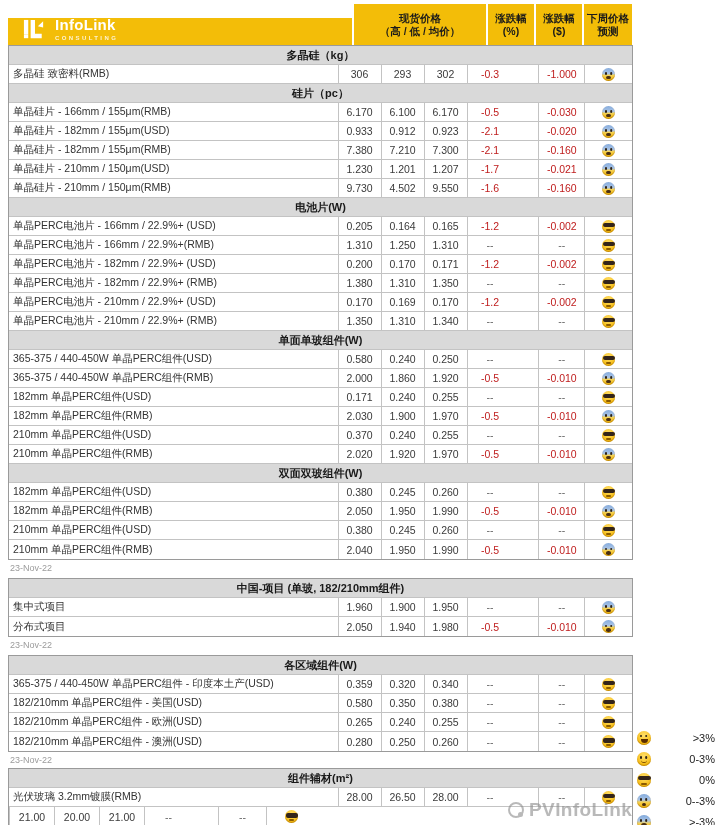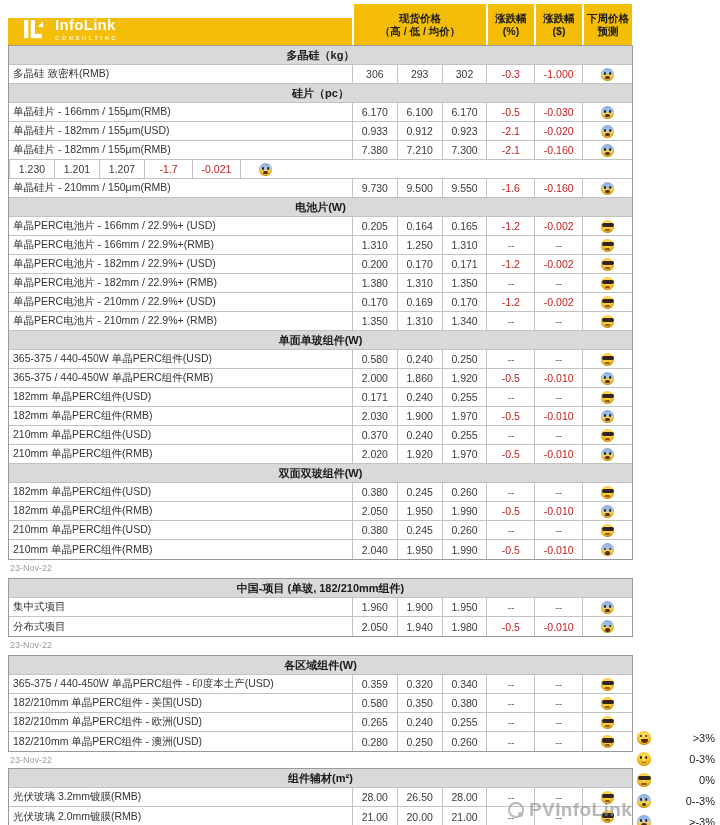--- a/index.html
+++ b/index.html
@@ -29,21 +29,21 @@
   .secbar{box-sizing:border-box;height:19px;line-height:18px;background:#d9d9d9;
           text-align:center;font-weight:bold;font-size:11px;color:#1a1a1a;
           border-bottom:1px solid #c3c3c3;}
   .row{display:flex;box-sizing:border-box;height:19px;border-bottom:1px solid #c3c3c3;background:#fff;}
   .tbl > :last-child{border-bottom:none;}
   .cell{box-sizing:border-box;display:flex;align-items:center;justify-content:center;
         font-size:10.5px;color:#3a3a3a;border-left:1px solid #c3c3c3;overflow:hidden;white-space:nowrap;}
   .c-name{width:344px;justify-content:flex-start;padding-left:4px;border-left:none;color:#333;}
   .c-v{width:45px;}
   .c-p{width:48px;}
-  .c-d{width:48px;}
+  .c-d{width:48px;margin-left:26px;}
   .c-f{width:50px;border-left:1px solid #c3c3c3;}
   .neg{color:#bf1d1d;}
   .dash{color:#666;}
   .datelabel{font-size:9px;color:#9b9b9b;padding:3px 0 0 2px;height:12px;}
 
   
   .face{display:inline-block;width:13px;height:13px;border-radius:50%;position:relative;
         background:radial-gradient(circle at 50% 30%,#ffdf6b 0%,#f6b909 78%);
         box-shadow:inset 0 -1px 1px rgba(150,95,0,.55);}
   .face-cool::before{content:"";position:absolute;top:3px;left:.5px;right:.5px;height:4.5px;
@@ -161,33 +161,34 @@
             <div class="cell c-v">7.380</div>
             <div class="cell c-v">7.210</div>
             <div class="cell c-v">7.300</div>
             <div class="cell c-p neg">-2.1</div>
             <div class="cell c-d neg">-0.160</div>
             <div class="cell c-f">
               <span class="face face-fear"></span>
             </div>
           </div>
           <div class="row">
+            <div class="cell c-name">单晶硅片 - 210mm / 150μm(USD)</div>
             <div class="cell c-v">1.230</div>
             <div class="cell c-v">1.201</div>
             <div class="cell c-v">1.207</div>
             <div class="cell c-p neg">-1.7</div>
             <div class="cell c-d neg">-0.021</div>
             <div class="cell c-f">
               <span class="face face-fear"></span>
             </div>
           </div>
           <div class="row">
             <div class="cell c-name">单晶硅片 - 210mm / 150μm(RMB)</div>
             <div class="cell c-v">9.730</div>
-            <div class="cell c-v">9.500</div>
+            <div class="cell c-v">4.502</div>
             <div class="cell c-v">9.550</div>
             <div class="cell c-p neg">-1.6</div>
             <div class="cell c-d neg">-0.160</div>
             <div class="cell c-f">
               <span class="face face-fear"></span>
             </div>
           </div>
           <div class="secbar">电池片(W)</div>
           <div class="row">
             <div class="cell c-name">单晶PERC电池片 - 166mm / 22.9%+ (USD)</div>
@@ -456,21 +457,20 @@
             <div class="cell c-v">28.00</div>
             <div class="cell c-v">26.50</div>
             <div class="cell c-v">28.00</div>
             <div class="cell c-p dash">--</div>
             <div class="cell c-d dash">--</div>
             <div class="cell c-f">
               <span class="face face-cool"></span>
             </div>
           </div>
           <div class="row">
-            <div class="cell c-name">光伏玻璃 2.0mm镀膜(RMB)</div>
             <div class="cell c-v">21.00</div>
             <div class="cell c-v">20.00</div>
             <div class="cell c-v">21.00</div>
             <div class="cell c-p dash">--</div>
             <div class="cell c-d dash">--</div>
             <div class="cell c-f">
               <span class="face face-cool"></span>
             </div>
           </div>
         </div>

